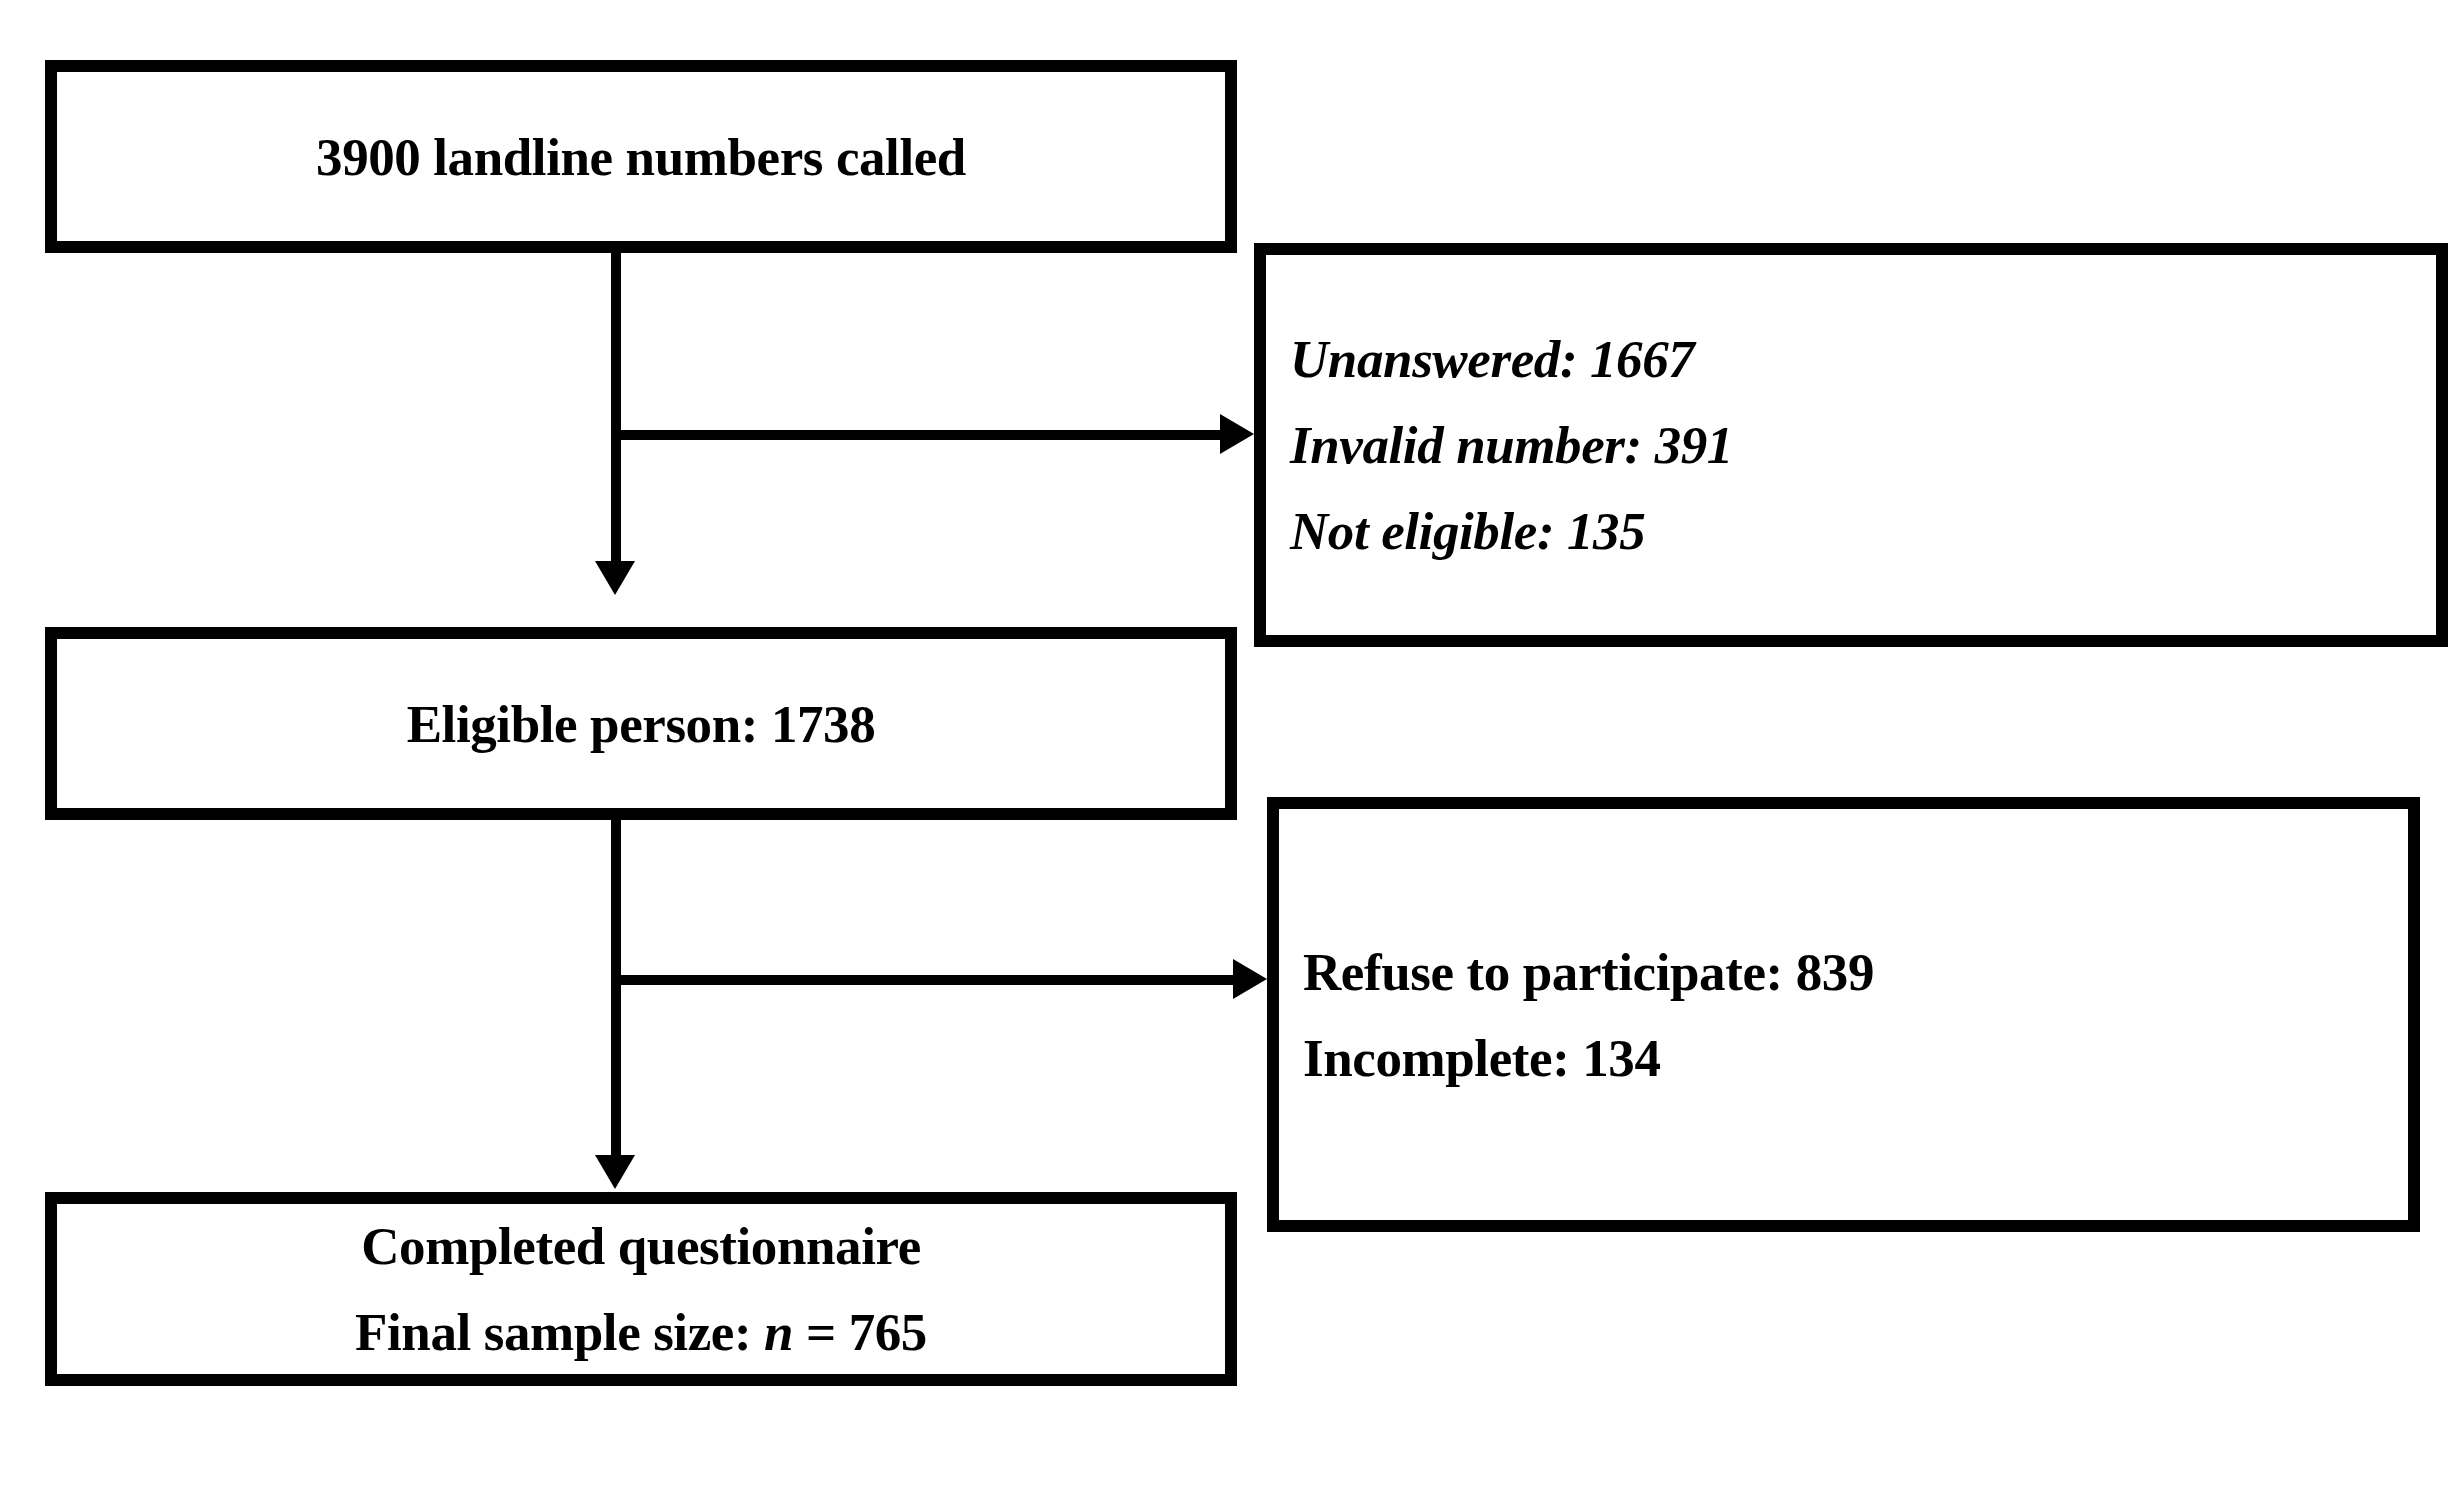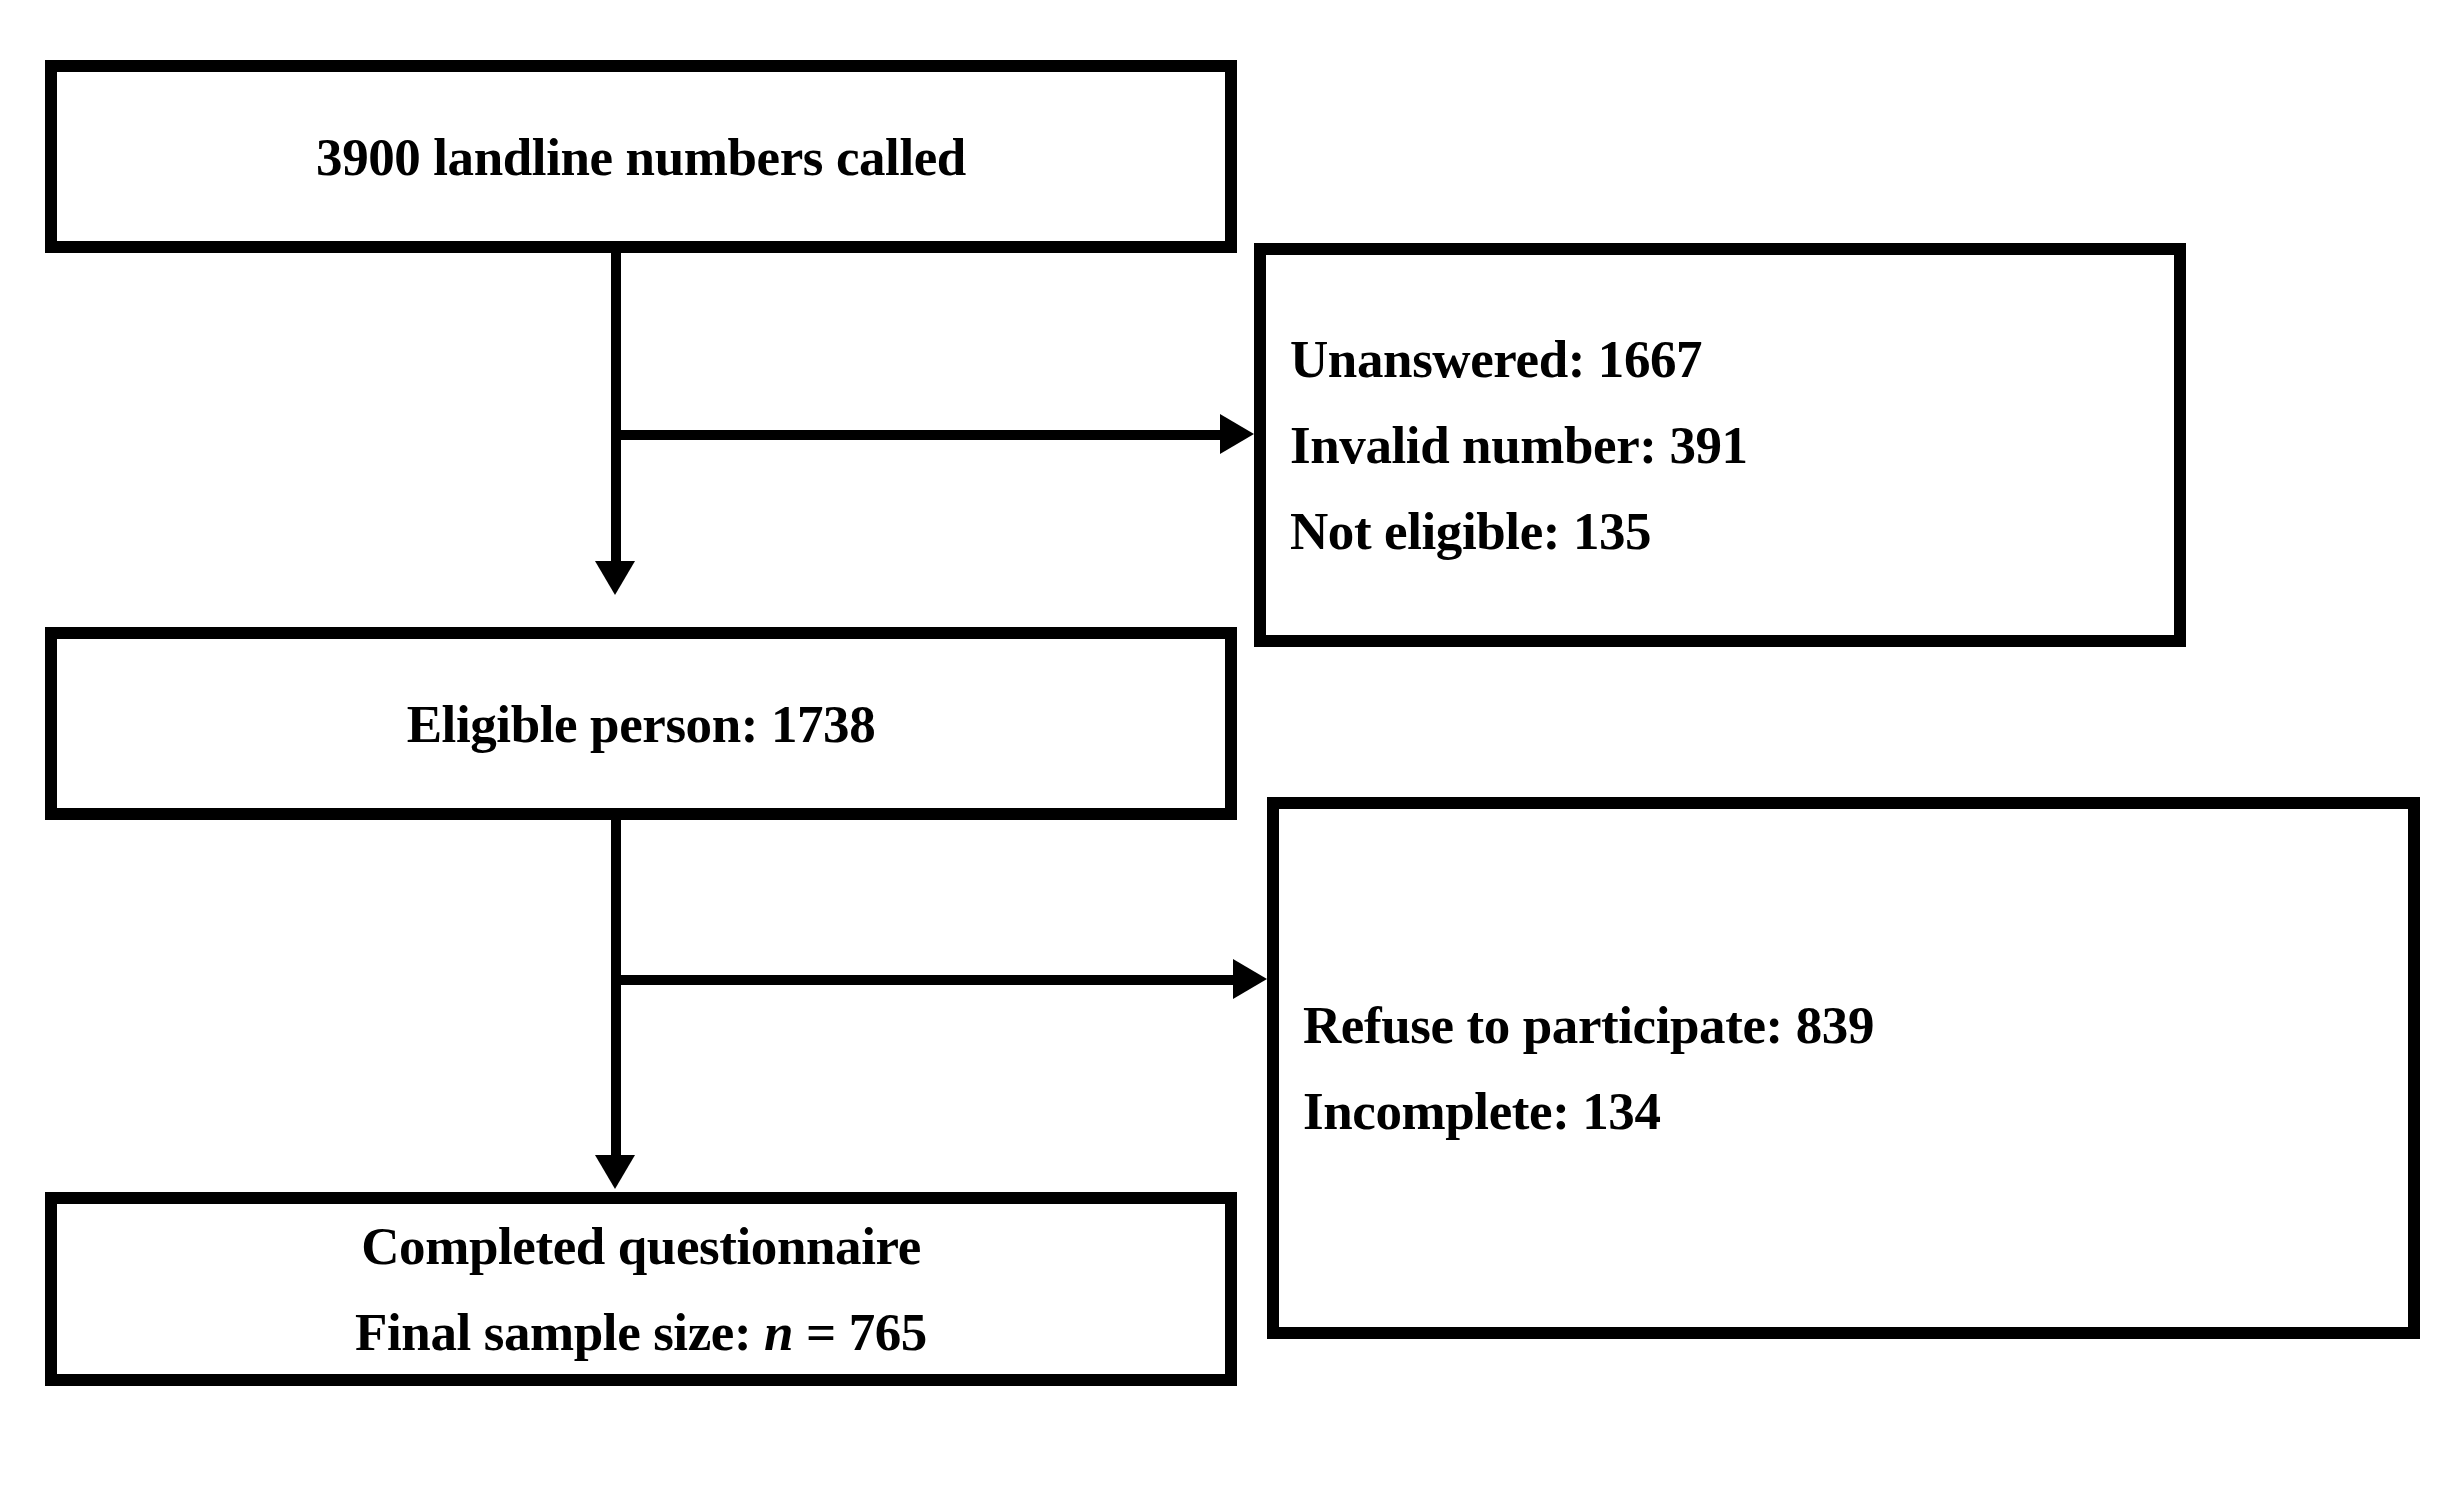--- a/index.html
+++ b/index.html
@@ -69,37 +69,37 @@
   <div class="flow-box center" style="left:45px; top:60px; width:1192px; height:193px;">
     <div class="box-line">3900 landline numbers called</div>
   </div>
 
   <div class="connector v-line" style="left:611px; top:253px; height:310px;"></div>
   <div class="arrow-down" style="left:595px; top:561px;"></div>
 
   <div class="connector h-line" style="left:615px; top:430px; width:608px;"></div>
   <div class="arrow-right" style="left:1220px; top:414px;"></div>
 
-  <div class="flow-box left" style="left:1254px; top:243px; width:932px; height:404px;">
+  <div class="flow-box left" style="left:1254px; top:243px; width:1194px; height:404px;font-style:italic;">
     <div class="box-line">Unanswered: 1667</div>
     <div class="box-line">Invalid number: 391</div>
     <div class="box-line">Not eligible: 135</div>
   </div>
 
   <div class="flow-box center" style="left:45px; top:627px; width:1192px; height:193px;">
     <div class="box-line">Eligible person: 1738</div>
   </div>
 
   <div class="connector v-line" style="left:611px; top:820px; height:338px;"></div>
   <div class="arrow-down" style="left:595px; top:1155px;"></div>
 
   <div class="connector h-line" style="left:615px; top:975px; width:622px;"></div>
   <div class="arrow-right" style="left:1233px; top:959px;"></div>
 
-  <div class="flow-box left" style="left:1267px; top:797px; width:1153px; height:542px;">
+  <div class="flow-box left" style="left:1267px; top:797px; width:1153px; height:435px;">
     <div class="box-line">Refuse to participate: 839</div>
     <div class="box-line">Incomplete: 134</div>
   </div>
 
   <div class="flow-box center" style="left:45px; top:1192px; width:1192px; height:194px;">
     <div class="box-line">Completed questionnaire</div>
     <div class="box-line"><span>Final sample size: </span><span class="italic-n">n</span><span> = 765</span></div>
   </div>
 
 </div>

